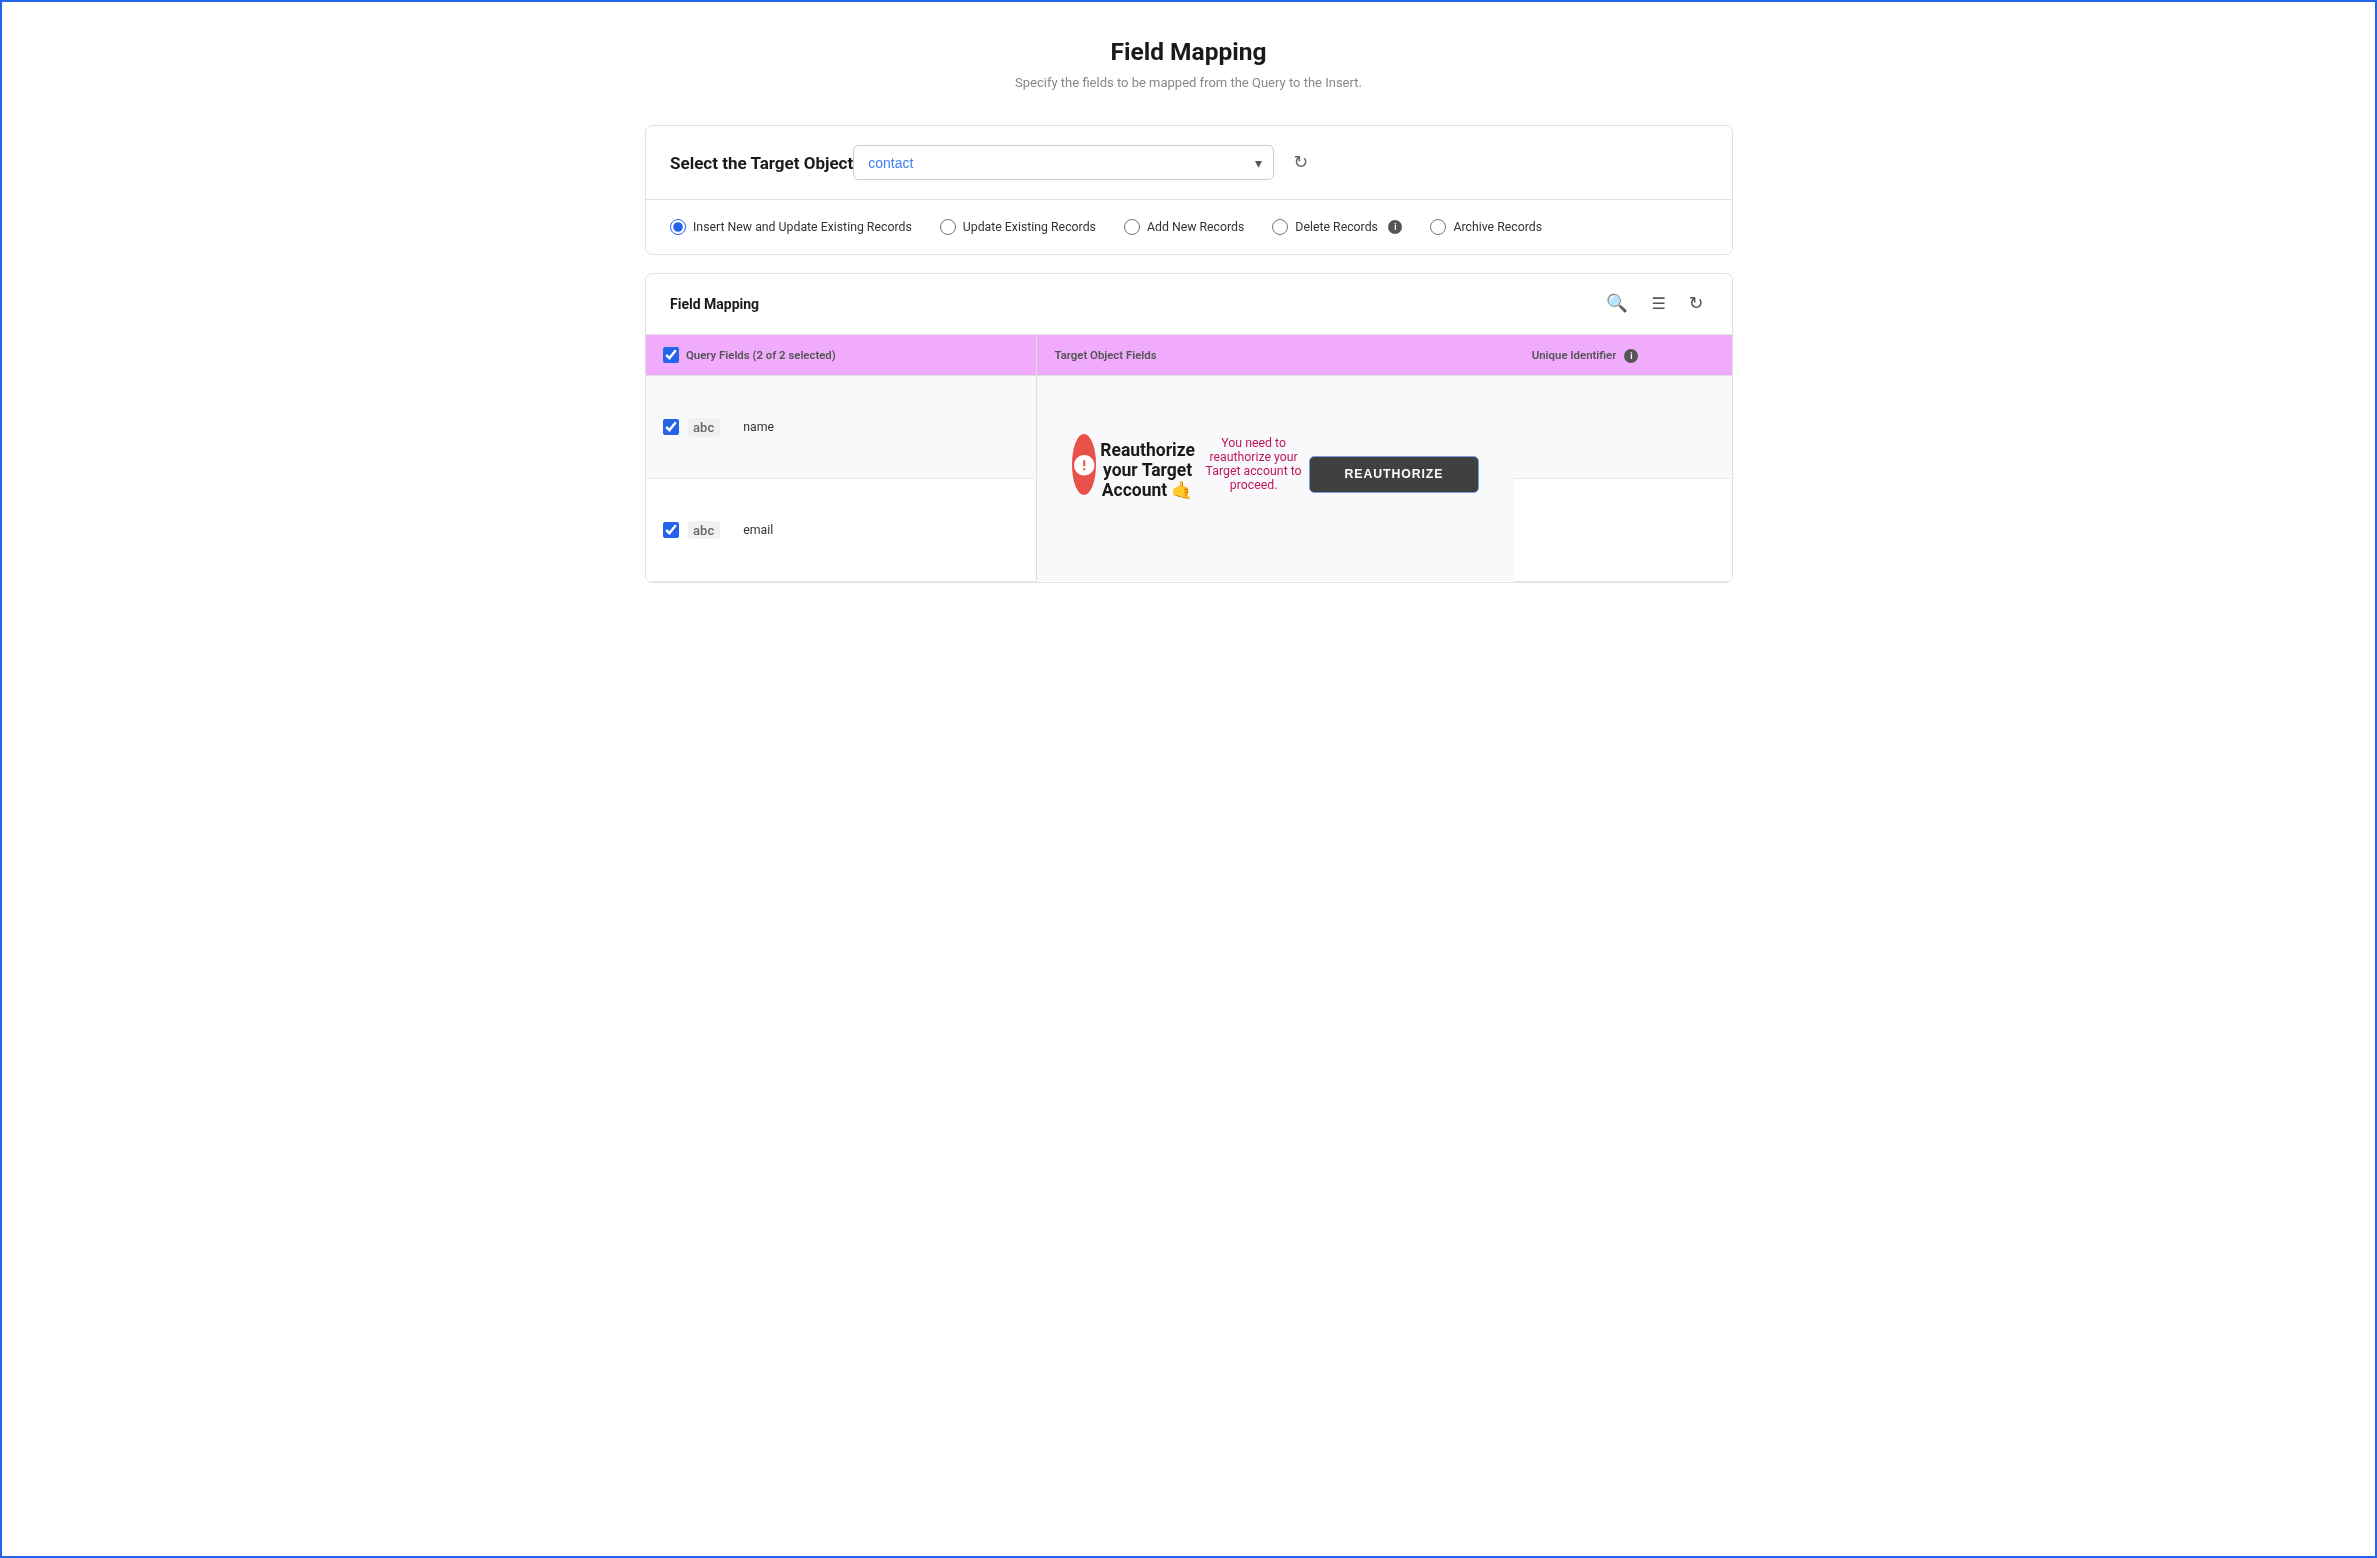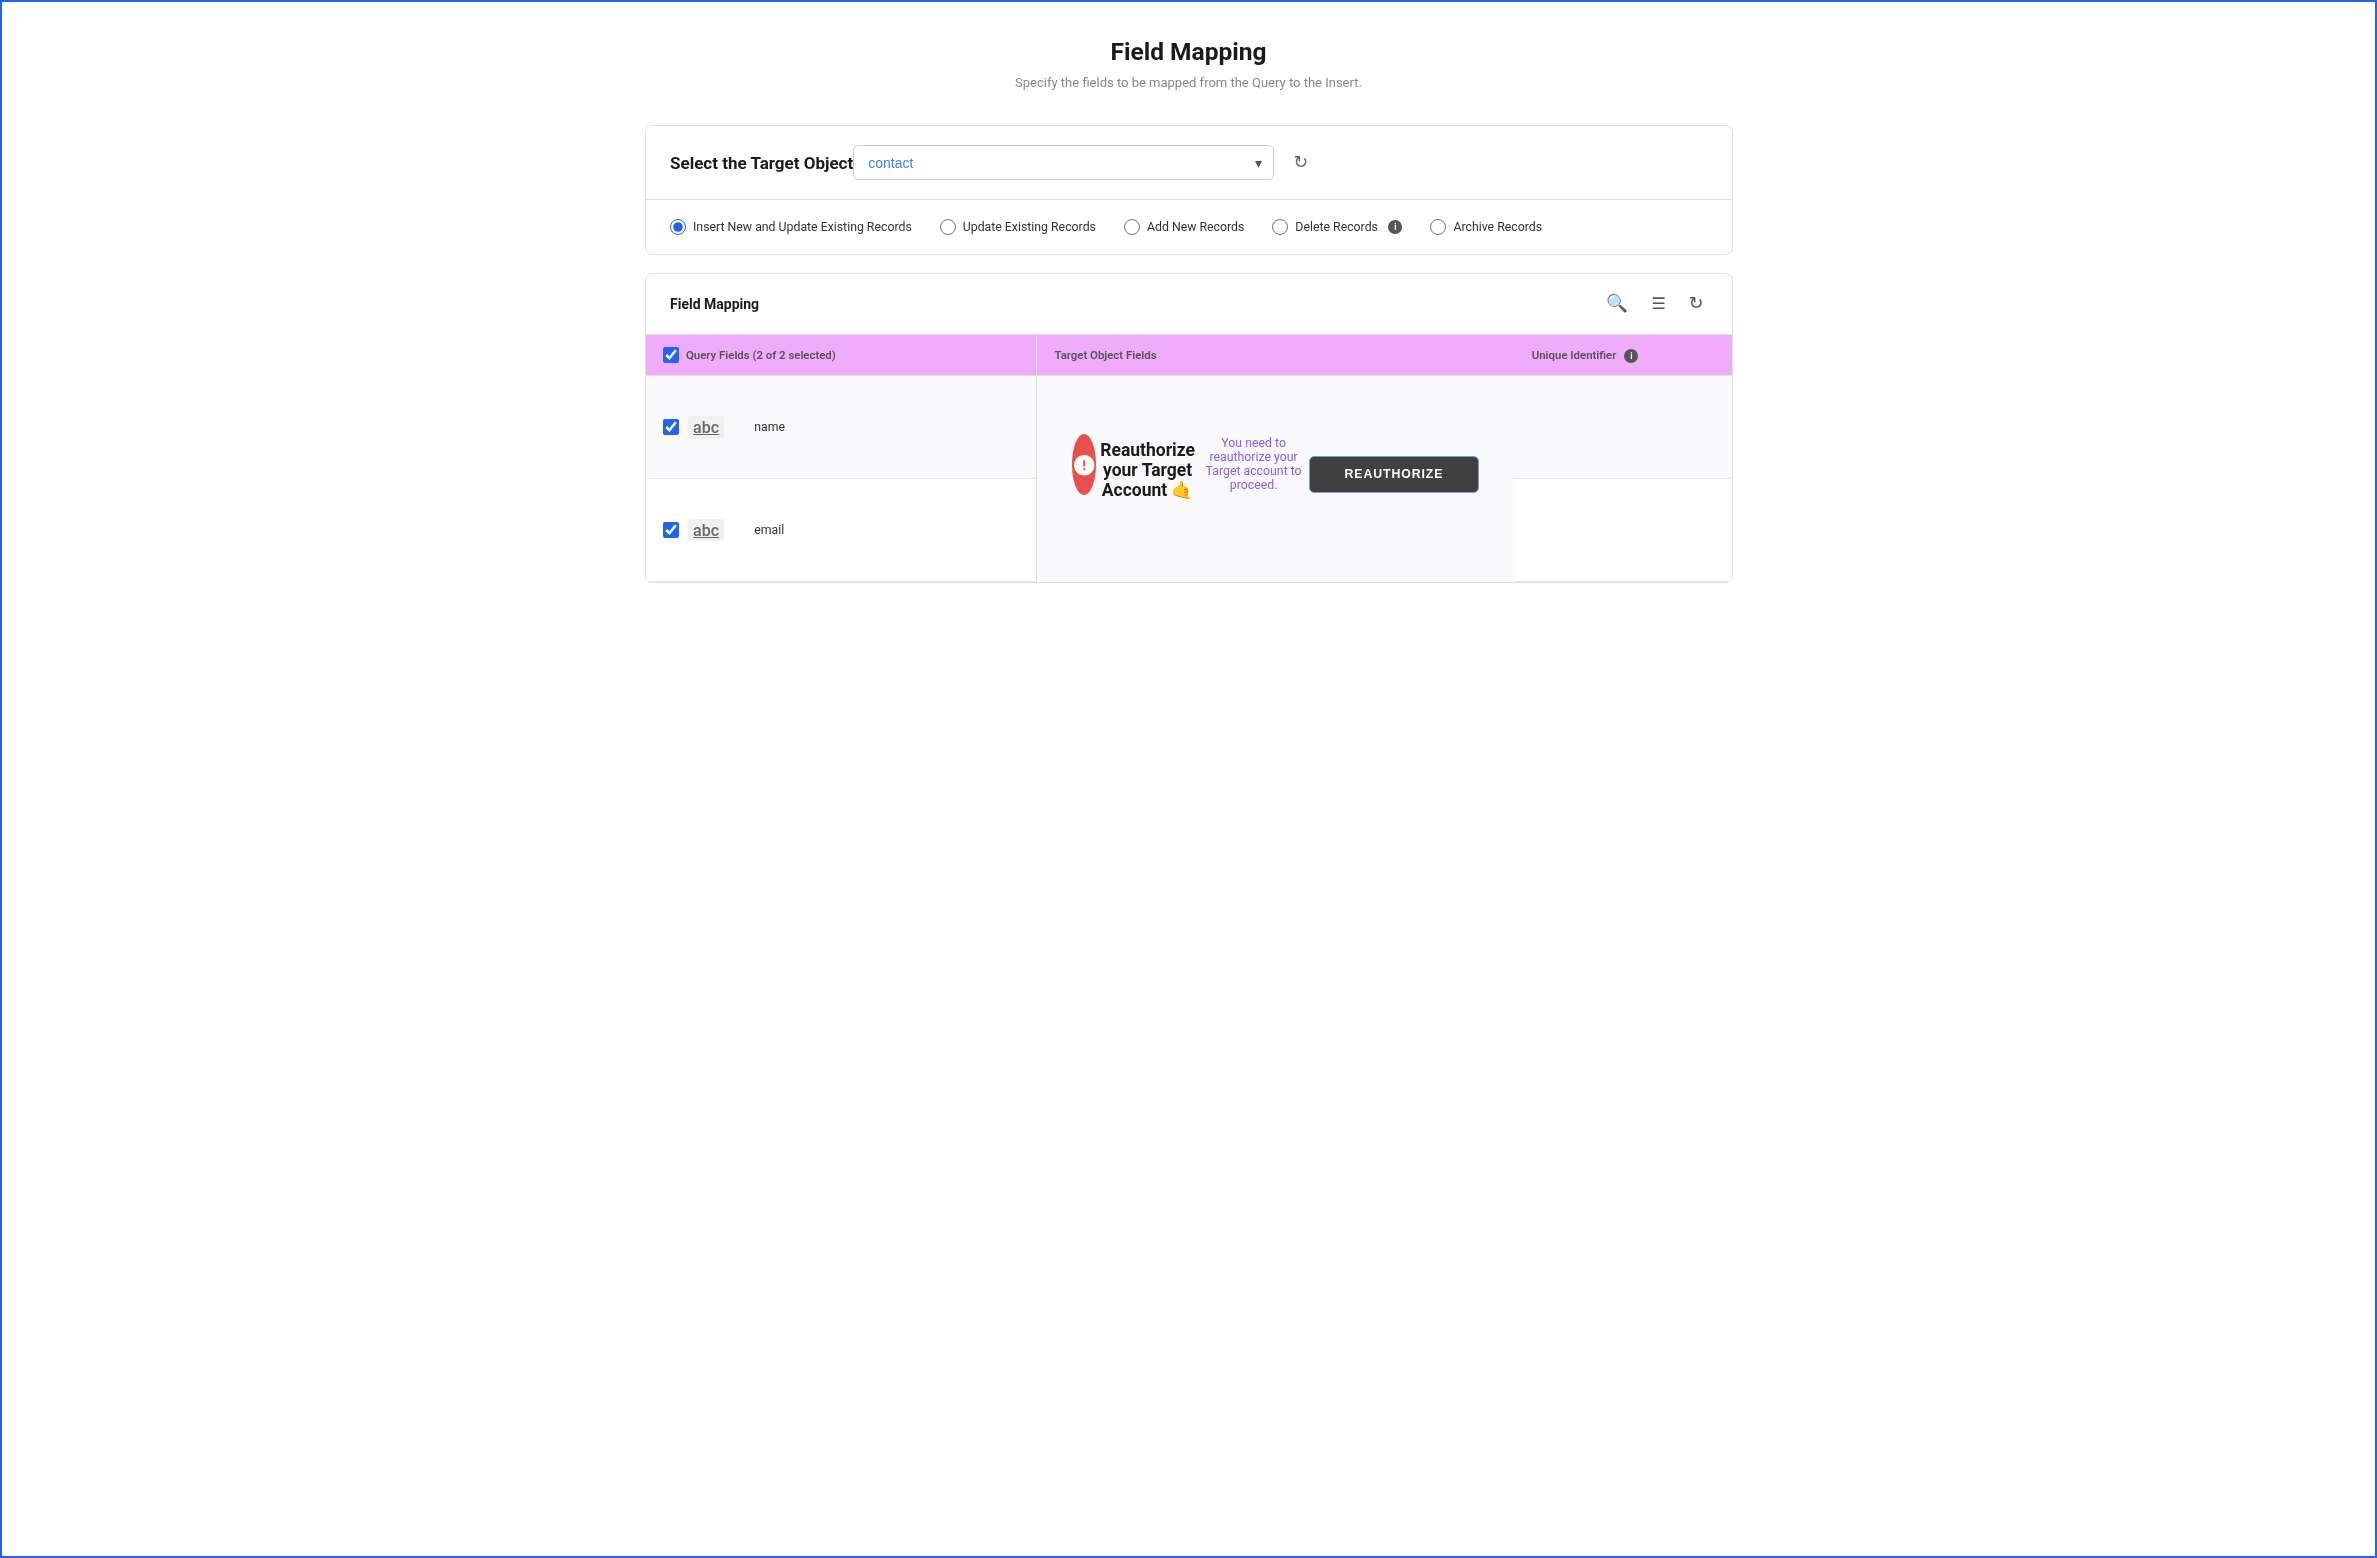--- a/index.html
+++ b/index.html
@@ -224,25 +224,24 @@
     .check-box {
       width: 16px;
       height: 16px;
       accent-color: #2563eb;
       cursor: pointer;
     }
     .field-type-badge {
       background: #f0f0f0;
       border-radius: 3.5px;
       padding: 1.8px 5.3px;
-      font-size: 16px;
+      font-size: 13px;
       color: #666;
       font-weight: 500;
-      margin-right: 21px;
-      text-decoration: underline;
+      margin-right: 15px;
     }
     .field-name {
       font-size: 12.3px;
       color: #333;
     }
     .th-checkbox {
       display: flex;
       align-items: center;
       gap: 7px;
     }
@@ -271,21 +270,21 @@
       fill: #fff;
     }
     .reauth-title {
       font-size: 17.5px;
       font-weight: 700;
       color: #1a1a1a;
       margin-bottom: 8.8px;
     }
     .reauth-desc {
       font-size: 12.3px;
-      color: #8b5cf6;
+      color: #be185d;
       margin-bottom: 21px;
     }
     .reauth-btn {
       background: #404040;
       color: #fff;
       border: 1.8px solid #7a9fe0;
       border-radius: 5.3px;
       padding: 10.5px 35px;
       font-size: 12.3px;
       font-weight: 700;

